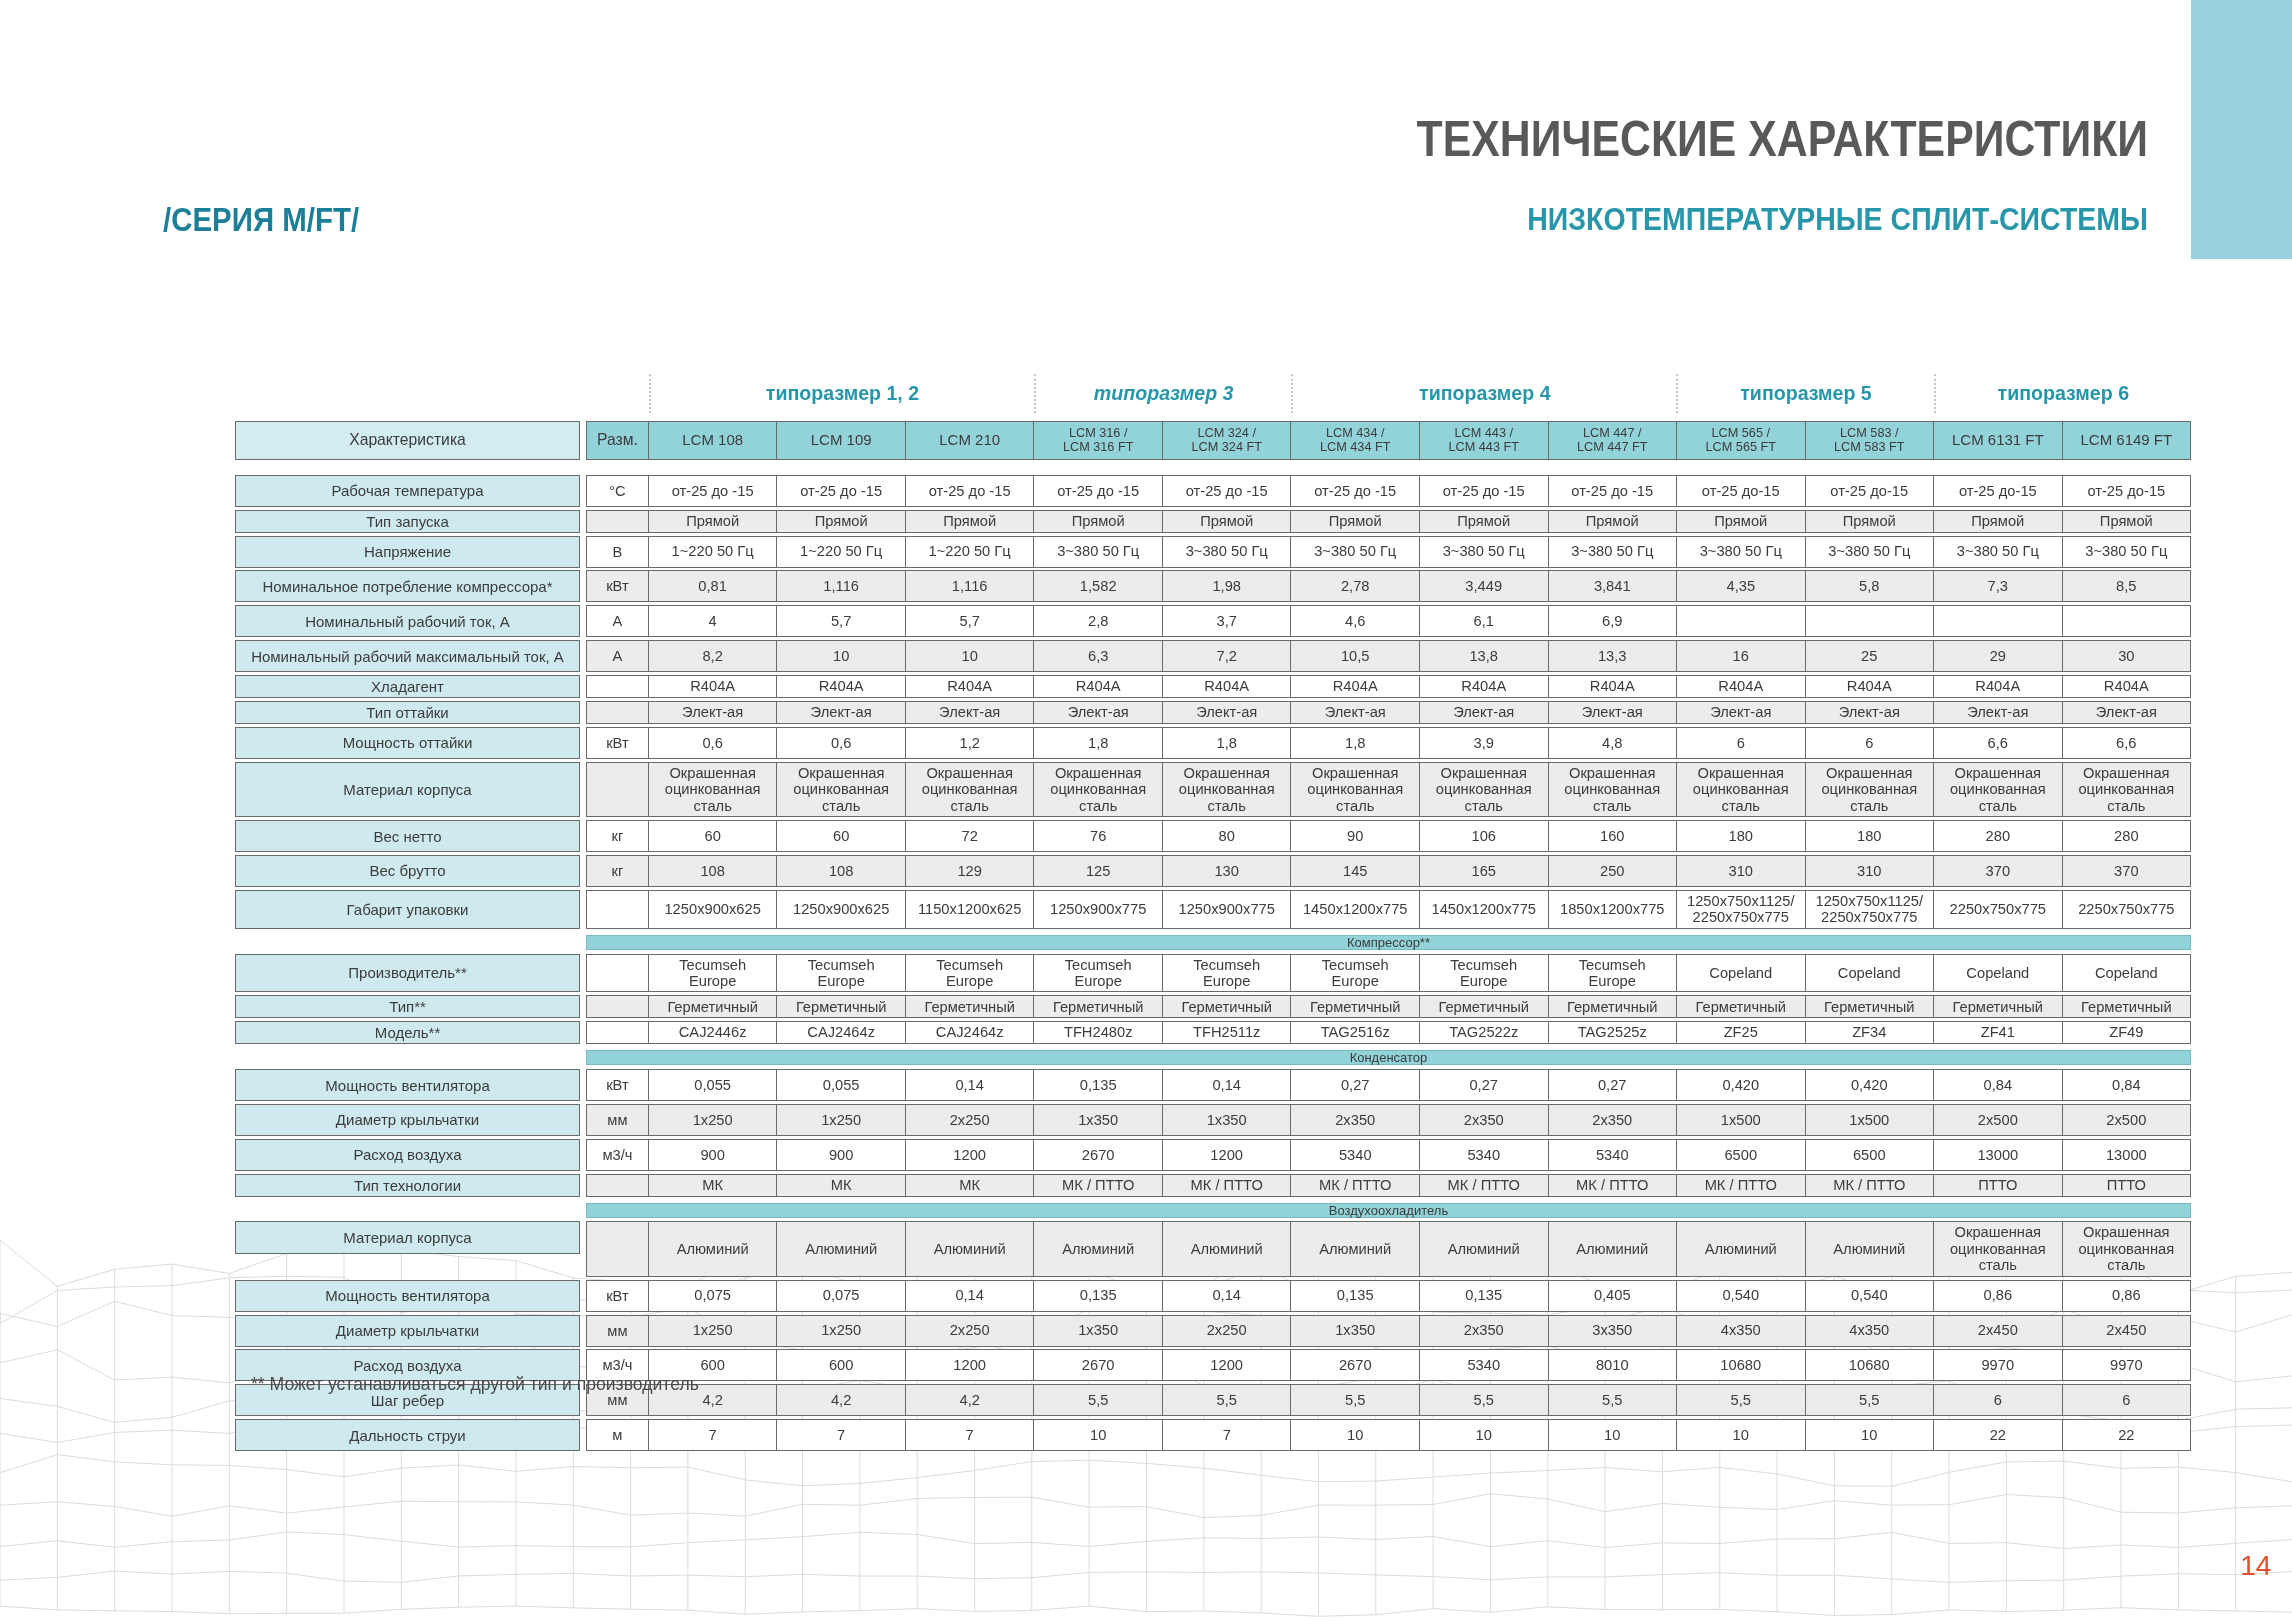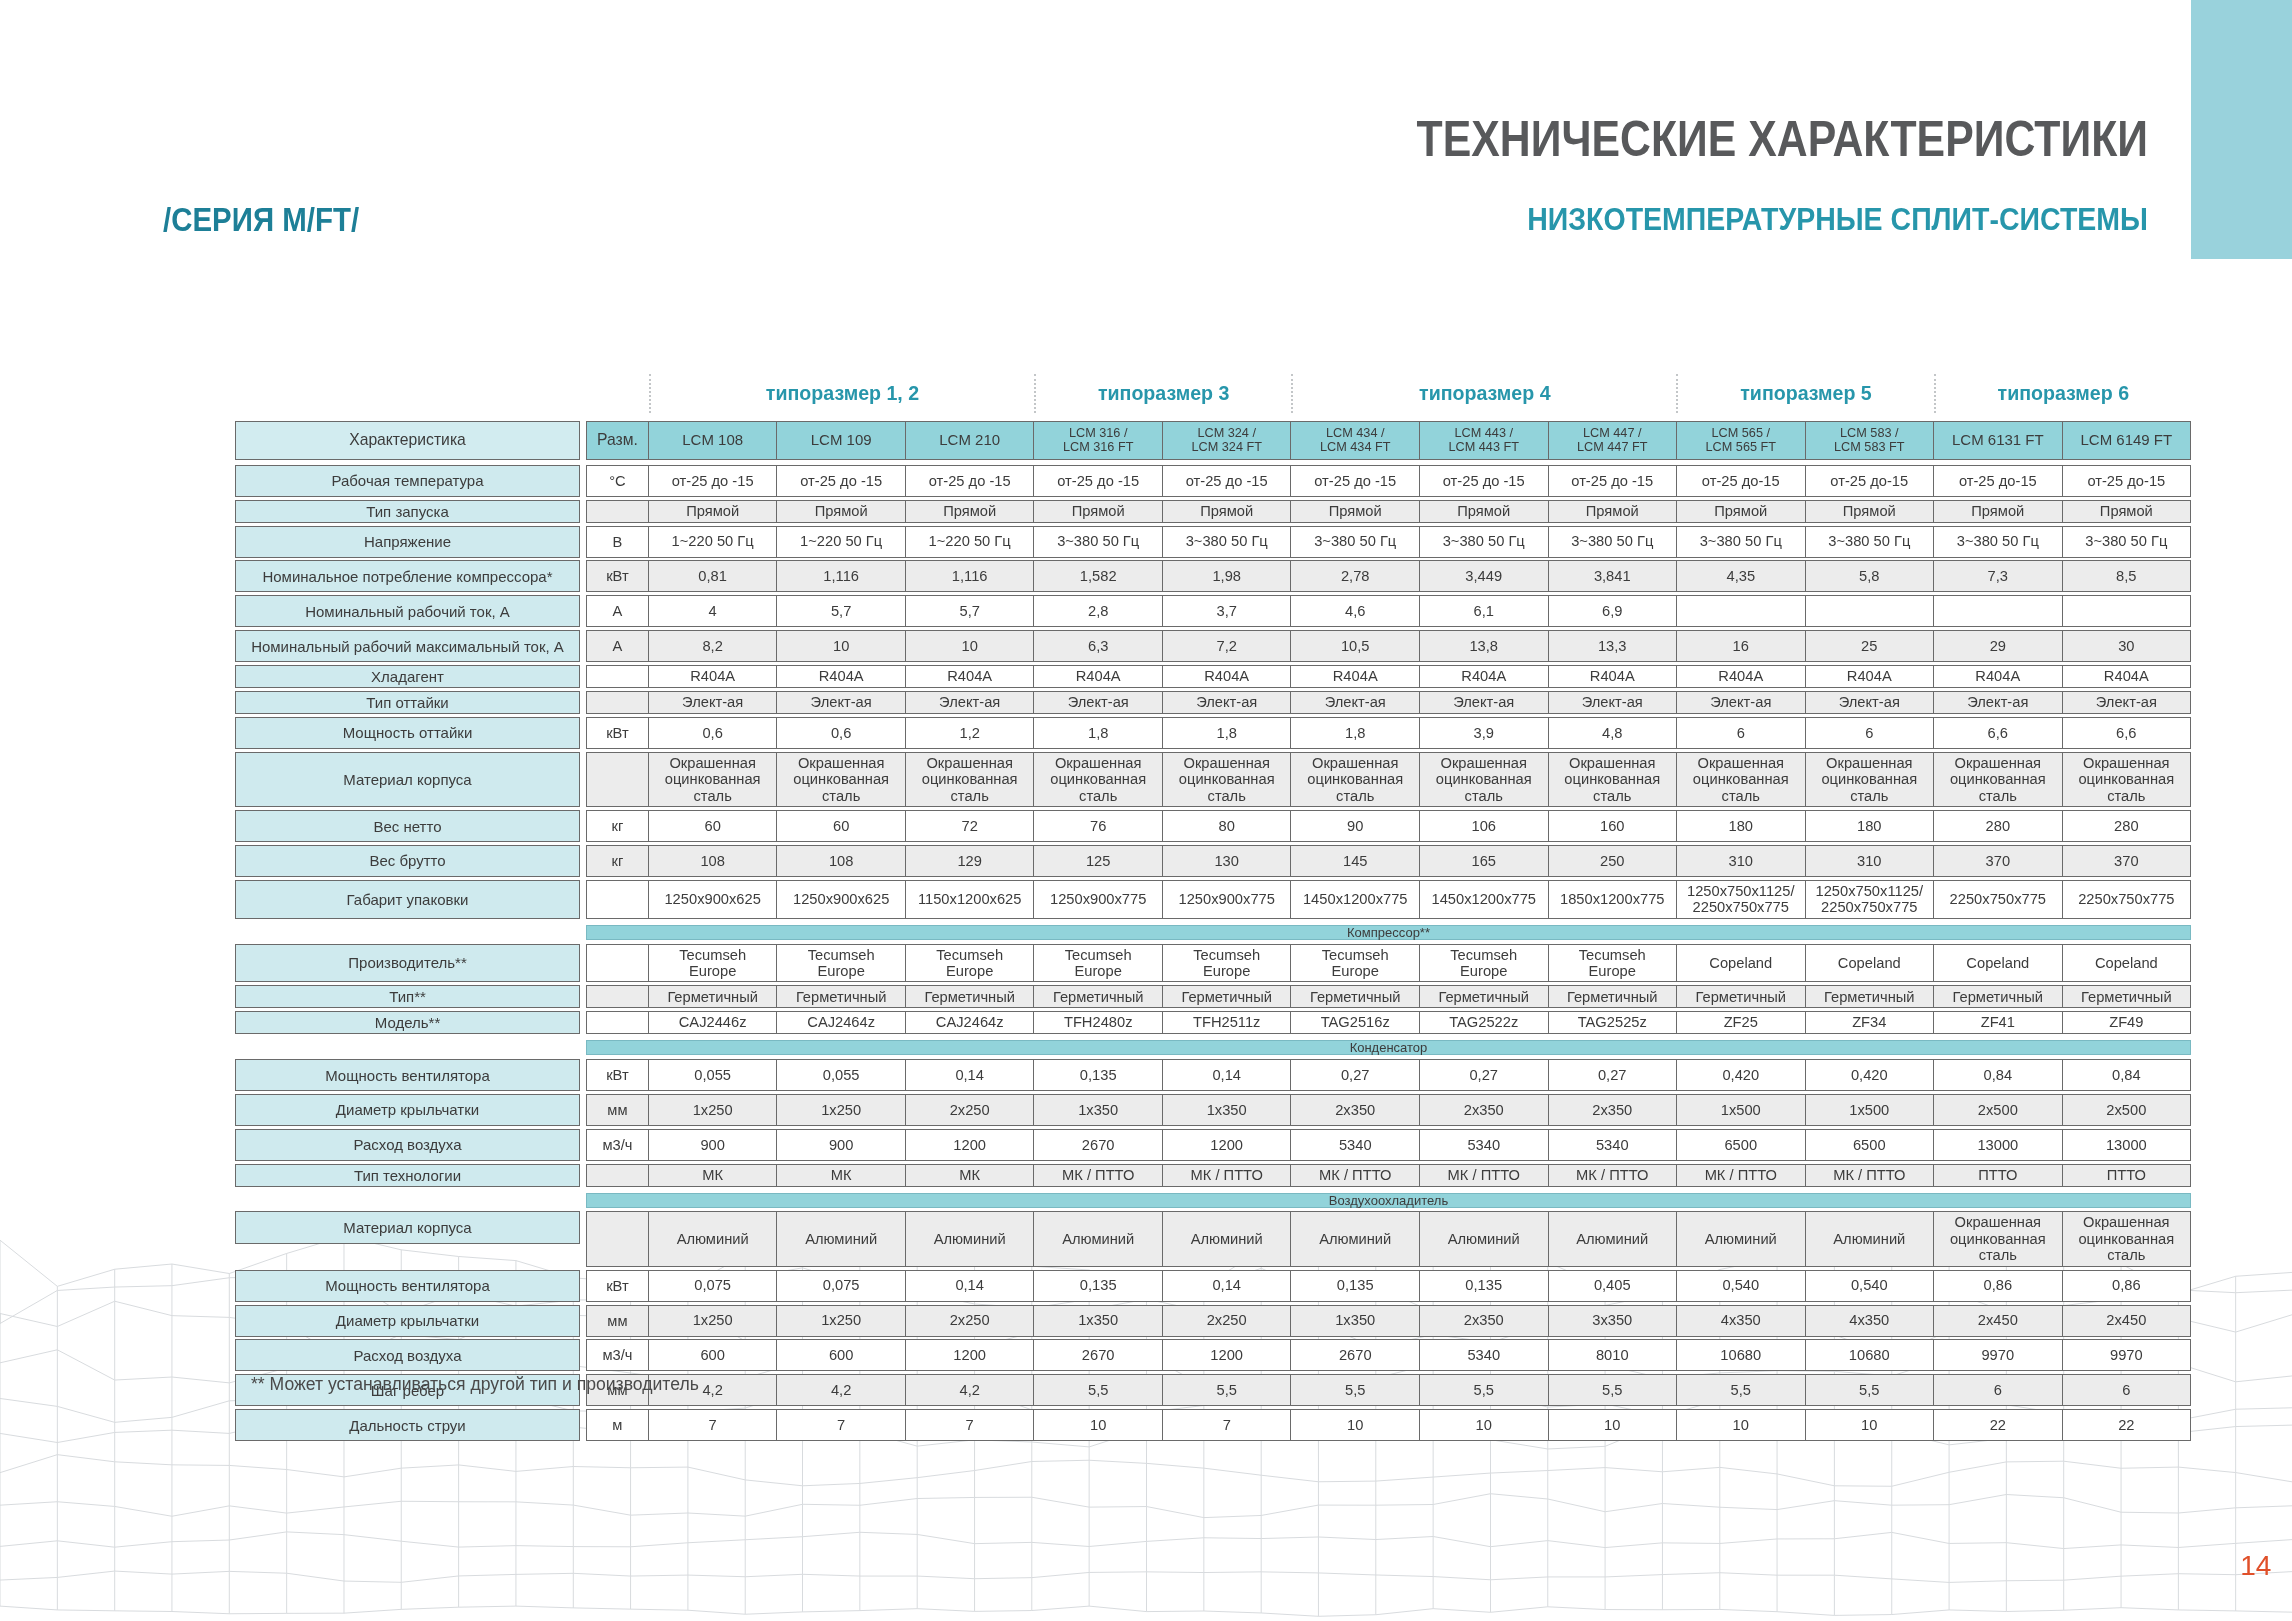--- a/index.html
+++ b/index.html
@@ -58,21 +58,21 @@
   .group-row { display:flex; margin-bottom:7.8px;align-items:flex-end; }
   .group-pad { width:414px; flex:0 0 414px; }
   .group-area { flex:1; display:flex; }
   .group-cell {
     display:flex; align-items:center; justify-content:center;
     font-size:19.6px; font-weight:bold; color:#2796ab;
     border-left:2px dotted #c3c6c8; height:39px;
     transform:none;
   }
   
-  .head-row { margin-bottom:5px; }
+  .head-row { margin-bottom:15px; }
   .corner-cell {
     background:#d2ecf0; font-size:15.7px;
   }
   .unit-head {
     background:#92d3da; font-size:15.7px;
   }
   .model-cell {
     background:#92d3da; font-weight:normal; font-size:15px;
     white-space:pre-line;
   }
@@ -159,21 +159,21 @@
 
 <div class="page-title">ТЕХНИЧЕСКИЕ ХАРАКТЕРИСТИКИ</div>
 <div class="page-subtitle">НИЗКОТЕМПЕРАТУРНЫЕ СПЛИТ-СИСТЕМЫ</div>
 <div class="series-label">/СЕРИЯ M/FT/</div>
 
 <div class="spec-table" id="spec-table">
     <div class="group-row">
       <div class="group-pad"></div>
       <div class="group-area">
         <div class="group-cell" style="flex: 3 1 0px;">типоразмер 1, 2</div>
-        <div class="group-cell" style="flex: 2 1 0px;">типоразмер 3</div>
+        <div class="group-cell" style="flex: 2 1 0px; font-style: italic;">типоразмер 3</div>
         <div class="group-cell" style="flex: 3 1 0px;">типоразмер 4</div>
         <div class="group-cell" style="flex: 2 1 0px;">типоразмер 5</div>
         <div class="group-cell" style="flex: 2 1 0px;">типоразмер 6</div>
       </div>
     </div>
     <div class="t-row head-row">
       <div class="label-cell corner-cell head-h">Характеристика</div>
       <div class="gap6"></div>
       <div class="strip">
         <div class="unit-cell unit-head head-h">Разм.</div>

